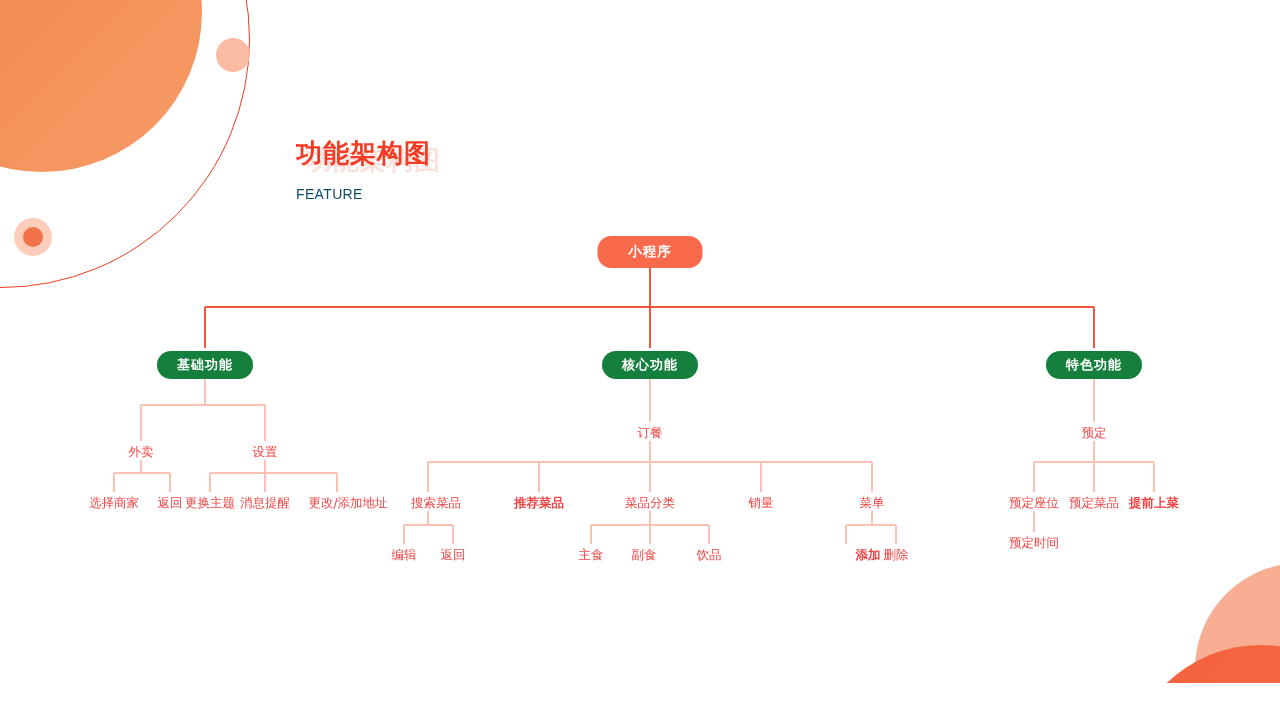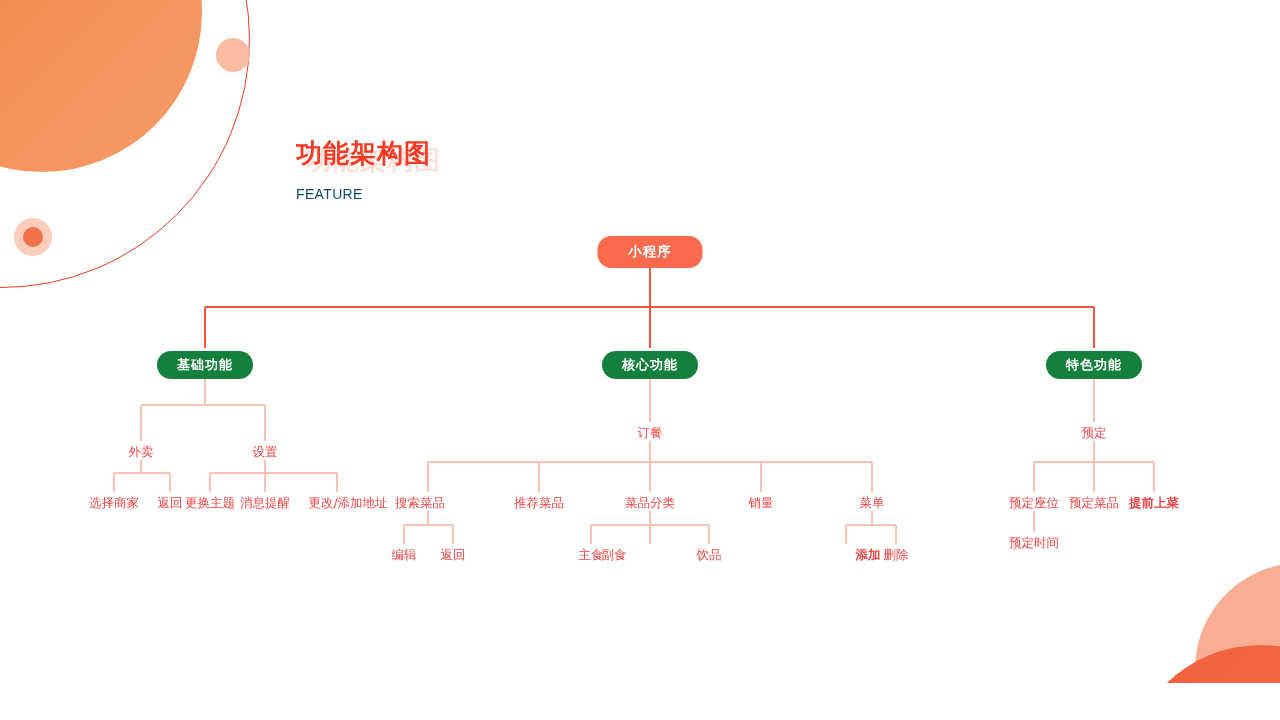--- a/index.html
+++ b/index.html
@@ -145,32 +145,32 @@
         <div class="node pill pill-l1" style="left: 1094px; top: 365px;">特色功能</div>
         <div class="node txt txt-l2" style="left: 141px; top: 452px;">外卖</div>
         <div class="node txt txt-l2" style="left: 265px; top: 452px;">设置</div>
         <div class="node txt txt-l2" style="left: 650px; top: 433px;">订餐</div>
         <div class="node txt txt-l2" style="left: 1094px; top: 433px;">预定</div>
         <div class="node txt txt-l3" style="left: 114px; top: 503px;">选择商家</div>
         <div class="node txt txt-l3" style="left: 170px; top: 503px;">返回</div>
         <div class="node txt txt-l3" style="left: 210px; top: 503px; text-align: center;">更换主题</div>
         <div class="node txt txt-l3" style="left: 265px; top: 503px;">消息提醒</div>
         <div class="node txt txt-l3" style="left: 337px; top: 503px; margin-left: 11px;">更改/添加地址</div>
-        <div class="node txt txt-l3" style="left: 420px; top: 503px; text-align: center;">搜索菜品</div>
-        <div class="node txt txt-l3" style="left: 539px; top: 503px;">推荐菜品</div>
+        <div class="node txt txt-l3" style="left: 436px; top: 503px; text-align: center;">搜索菜品</div>
+        <div class="node txt txt-l3" style="left: 539px; top: 503px; font-weight: bold;">推荐菜品</div>
         <div class="node txt txt-l3" style="left: 650px; top: 503px;">菜品分类</div>
         <div class="node txt txt-l3" style="left: 761px; top: 503px;">销量</div>
         <div class="node txt txt-l3" style="left: 872px; top: 503px; text-align: right;">菜单</div>
         <div class="node txt txt-l3" style="left: 1034px; top: 503px;">预定座位</div>
         <div class="node txt txt-l3" style="left: 1094px; top: 503px;">预定菜品</div>
         <div class="node txt txt-l3" style="left: 1154px; top: 503px; font-weight: bold;">提前上菜</div>
         <div class="node txt txt-l4" style="left: 404px; top: 555px;">编辑</div>
         <div class="node txt txt-l4" style="left: 453px; top: 555px;">返回</div>
         <div class="node txt txt-l4" style="left: 591px; top: 555px;">主食</div>
-        <div class="node txt txt-l4" style="left: 614px; top: 555px;">副食</div>
+        <div class="node txt txt-l4" style="left: 644px; top: 555px;">副食</div>
         <div class="node txt txt-l4" style="left: 709px; top: 555px;">饮品</div>
         <div class="node txt txt-l4" style="left: 868px; top: 555px; font-weight: bold;">添加</div>
         <div class="node txt txt-l4" style="left: 896px; top: 555px;">删除</div>
         <div class="node txt txt-l4" style="left: 1034px; top: 543px;">预定时间</div>
       </div>
   </div>
 
 </div>
 
 </body></html>

